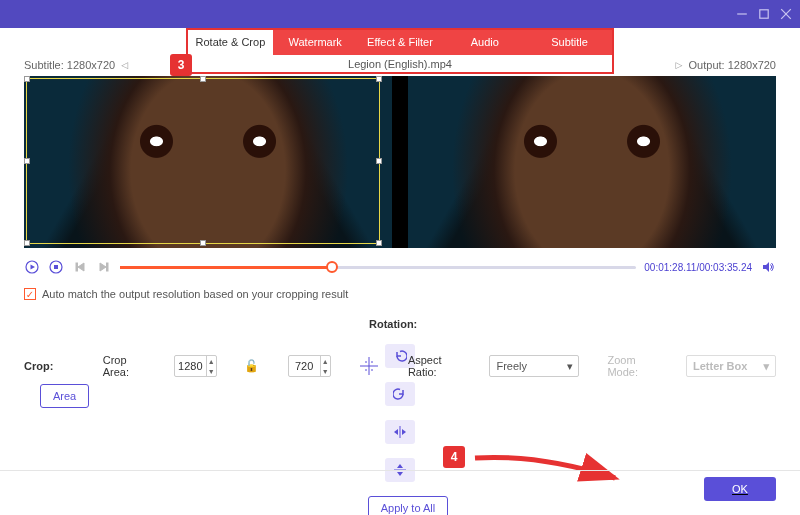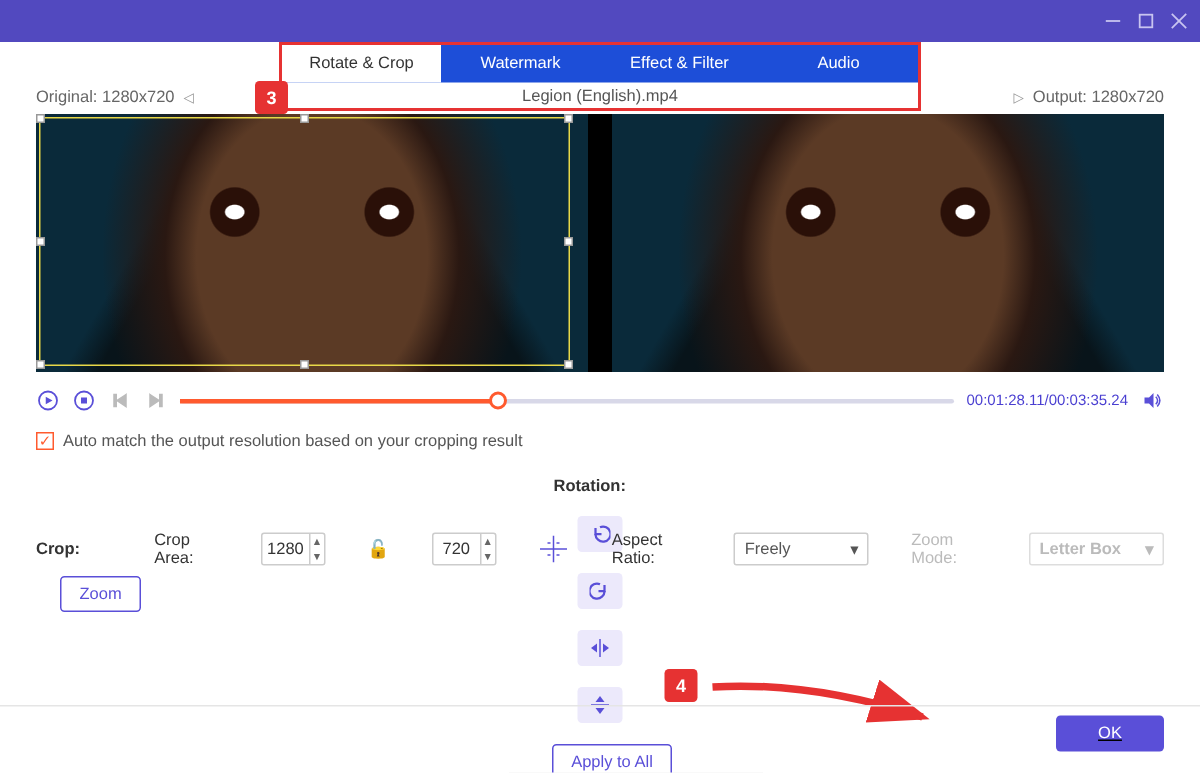--- a/index.html
+++ b/index.html
@@ -1,21 +1,21 @@
 <!DOCTYPE html>
 <html><head>
 <meta charset="utf-8">
 <style>
   * { box-sizing: border-box; margin: 0; padding: 0; font-family: -apple-system, Segoe UI, Arial, sans-serif; }
   body { background: #f0f0f0; width: 800px; height: 515px; overflow: hidden; }
   .window { width: 800px; height: 515px; background: #fff; position: relative; }
   .titlebar { height: 28px; background: #5249bf; display: flex; justify-content: flex-end; align-items: center; padding-right: 8px; gap: 10px; }
   .winbtn { width: 12px; height: 12px; display: flex; align-items: center; justify-content: center; color: #c8c4f0; cursor: pointer; }
   .tabs-wrap { position: absolute; top: 28px; left: 186px; right: 186px; height: 46px; border: 2px solid #e63232; }
-  .tabs { display: flex; height: 25px; background: #1d4ed8; }
+  .tabs { display: flex; height: 25px; background: #ef4444; }
   .tab { flex: 1; text-align: center; font-size: 11px; color: #fff; line-height: 25px; cursor: pointer; }
   .tab.active { background: #fff; color: #333; }
   .filename { text-align: center; font-size: 11px; color: #555; line-height: 19px; }
   .callout-3 { position: absolute; top: 54px; left: 170px; width: 22px; height: 22px; background: #e63232; color: #fff; font-size: 12px; font-weight: bold; display: flex; align-items: center; justify-content: center; border-radius: 3px; }
   .res-row { position: absolute; top: 56px; left: 0; right: 0; height: 18px; display: flex; justify-content: space-between; align-items: center; padding: 0 24px; font-size: 11px; color: #666; }
   .res-left, .res-right { display: flex; align-items: center; gap: 6px; }
   .chev { font-size: 9px; color: #999; }
   .previews { position: absolute; top: 76px; left: 24px; right: 24px; height: 172px; display: flex; gap: 16px; background: #000; }
   .preview { flex: 1; position: relative; overflow: hidden; }
   .face { position: absolute; inset: 0; background:
@@ -93,28 +93,29 @@
         </svg>
       </div>
   </div>
 
   <div class="tabs-wrap">
     <div class="tabs">
       <div class="tab active">Rotate &amp; Crop</div>
       <div class="tab">Watermark</div>
       <div class="tab">Effect &amp; Filter</div>
       <div class="tab">Audio</div>
+      <div class="tab">Subtitle</div>
     </div>
     <div class="filename">Legion (English).mp4</div>
   </div>
   <div class="callout-3">3</div>
 
   <div class="res-row">
     <div class="res-left">
-      <span>Original: 1280x720</span>
+      <span>Subtitle: 1280x720</span>
       <span class="chev">◁</span>
     </div>
     <div class="res-right">
       <span class="chev">▷</span>
       <span>Output: 1280x720</span>
     </div>
   </div>
 
   <div class="previews">
     <div class="preview">
@@ -244,21 +245,21 @@
       <span>▾</span>
     </div>
     <span style="color:#bbb">Zoom Mode:</span>
     <div class="select disabled">
       <span>Letter Box</span>
       <span>▾</span>
     </div>
   </div>
 
   <div class="reset-row">
-    <div class="outlinebtn">Zoom</div>
+    <div class="outlinebtn">Area</div>
   </div>
 
   <div class="callout-4">4</div>
   <svg class="arrow4" viewBox="0 0 155 40">
     <defs>
         <marker id="ah" markerWidth="10" markerHeight="10" refX="7" refY="3" orient="auto">
           <polygon points="0,0 8,3 0,6" fill="#e63232"></polygon>
         </marker>
       </defs>
     <path d="M5 12 Q70 8 145 32" fill="none" stroke="#e63232" stroke-width="5" marker-end="url(#ah)"></path>

